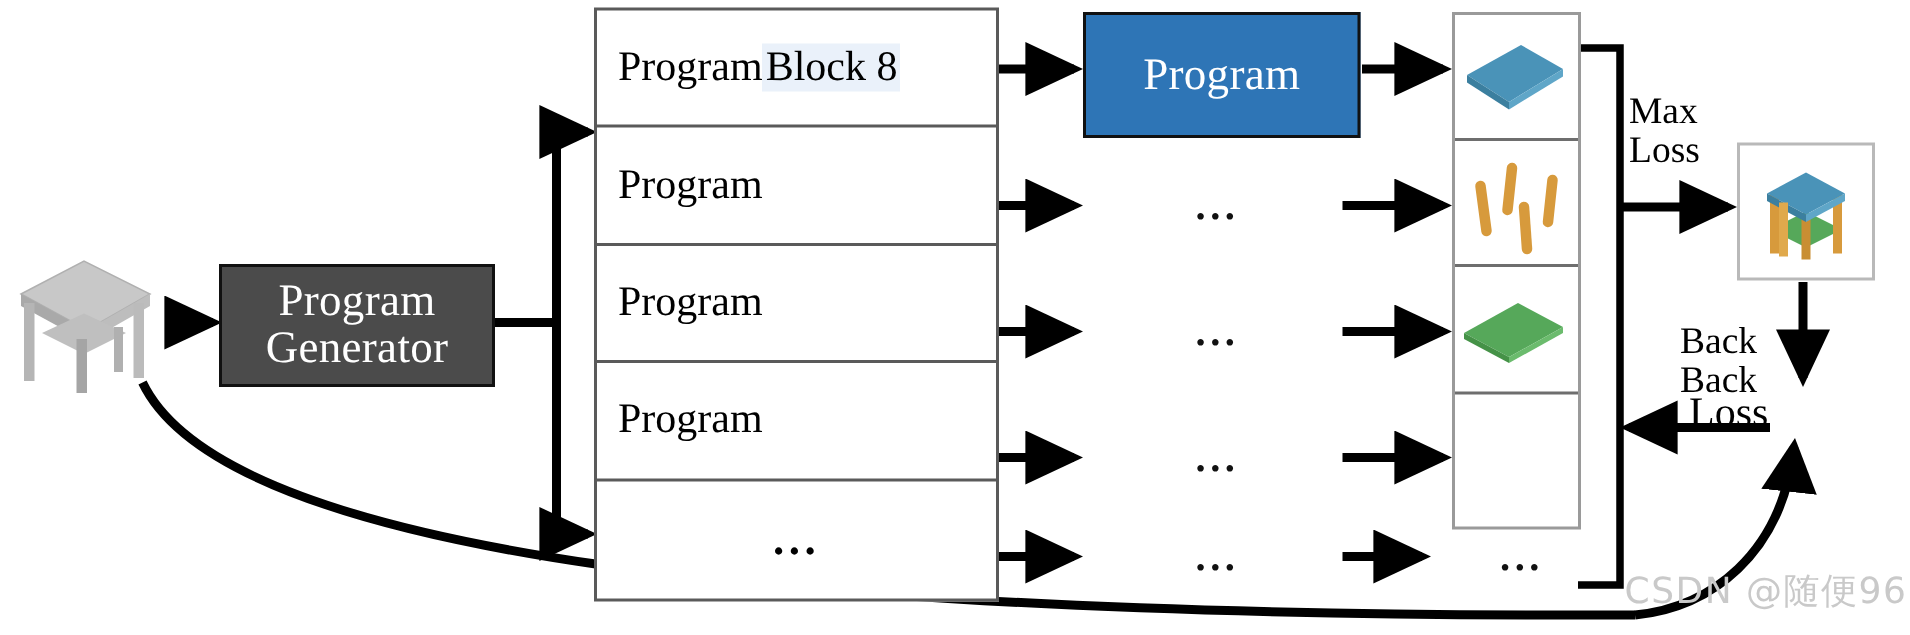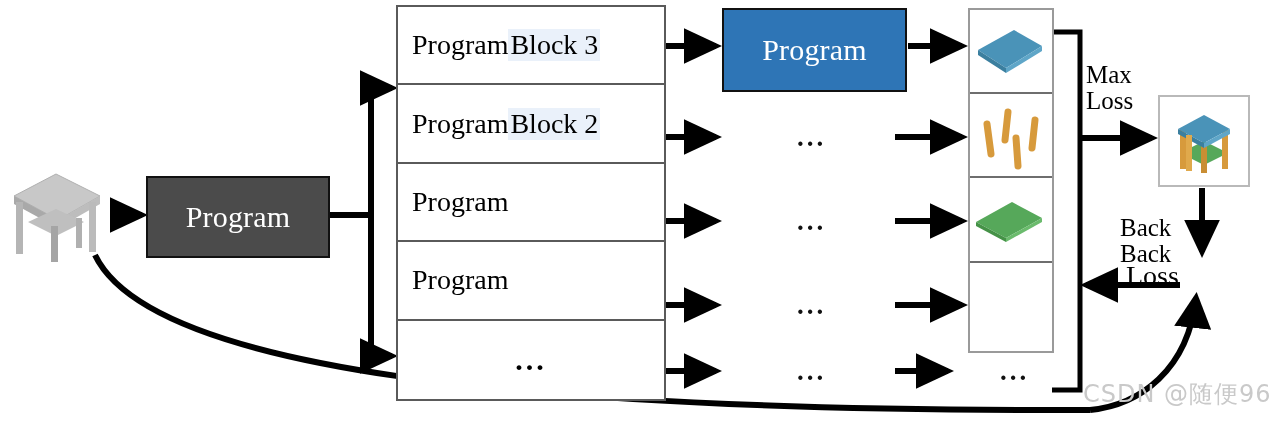--- a/index.html
+++ b/index.html
@@ -103,30 +103,30 @@
       <polygon points="24,56 52,43 80,56 52,70" fill="#bfbfbf"></polygon>
       <rect x="12" y="36" width="7" height="52" fill="#b5b5b5"></rect>
       <rect x="47" y="60" width="7" height="36" fill="#a5a5a5"></rect>
       <rect x="85" y="36" width="7" height="50" fill="#bbbbbb"></rect>
       <rect x="72" y="52" width="6" height="30" fill="#b0b0b0"></rect>
     </g>
   </svg>
 
   <div class="procbox abs" id="program-generator">
     <span class="ln">Program</span>
+    <span class="ln">Generator</span>
   </div>
 
   <div class="abs" id="block-list">
     <div class="block-row">
       <span>Program </span>
-        <span class="blk-hi">Block 3</span>
-    </div>
-    <div class="block-row">
-      <span>Program </span>
-        <span class="blk-hi">Block 2</span>
+        <span class="blk-hi">Block 8</span>
+    </div>
+    <div class="block-row">
+      <span>Program </span>
     </div>
     <div class="block-row">
       <span>Program </span>
     </div>
     <div class="block-row">
       <span>Program </span>
     </div>
     <div class="block-row">
       <span class="dots">...</span>
     </div>

